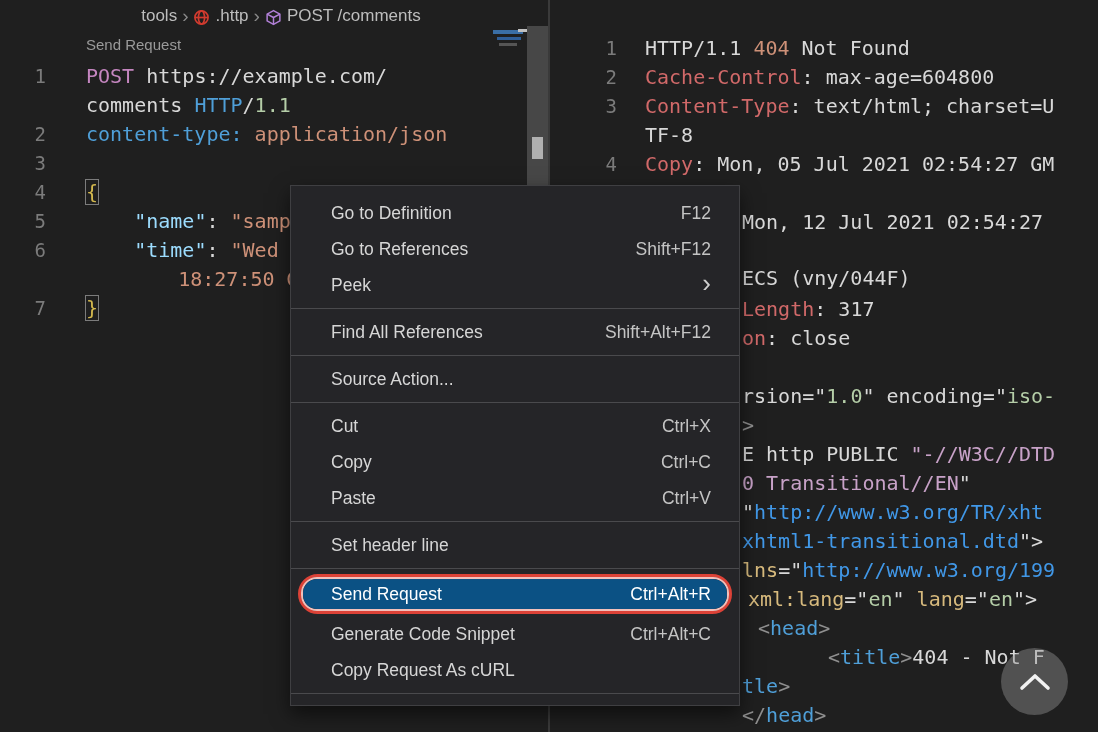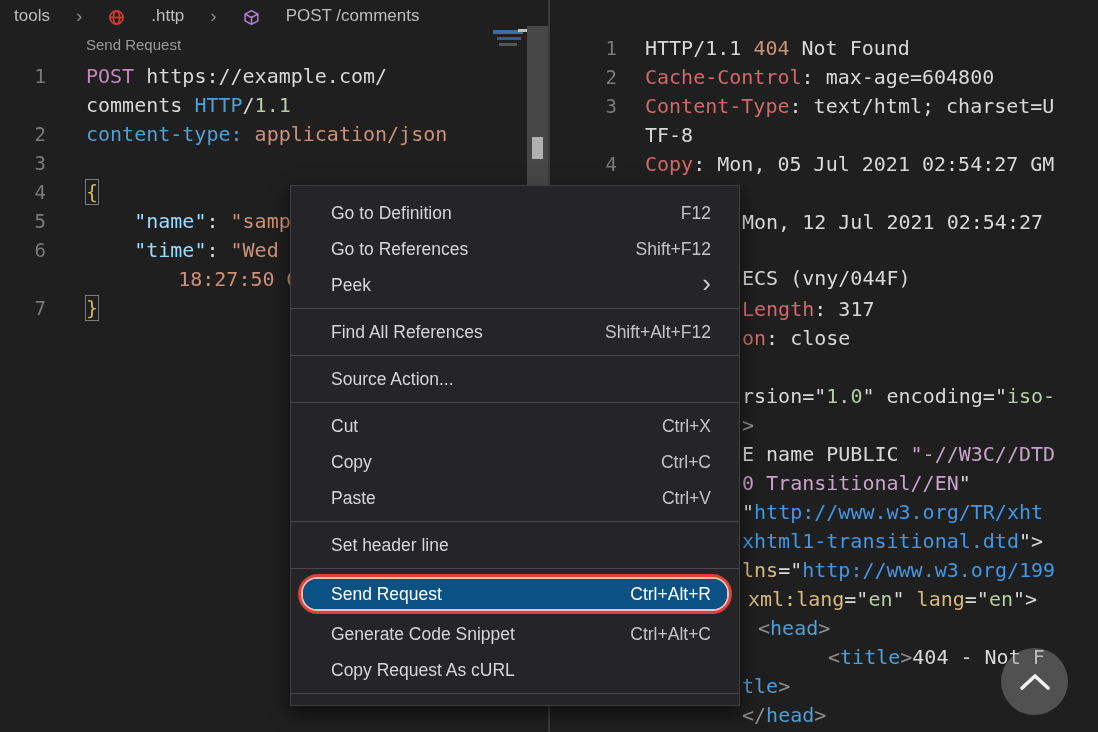--- a/index.html
+++ b/index.html
@@ -1,20 +1,20 @@
 <!DOCTYPE html>
 <html><head>
 <meta charset="utf-8">
 <style>
   html,body{margin:0;padding:0;background:#111;}
   #screen{position:relative;width:1098px;height:732px;background:#1f1f1f;overflow:hidden;
           font-family:"Liberation Sans",sans-serif;}
   
   #breadcrumb{position:absolute;left:0;top:0;width:548px;height:32px;display:flex;align-items:center;
-              gap:26px;padding-left:14px;box-sizing:border-box;color:#bdbdbd;font-size:17px;}
+              gap:5px;padding-left:14px;box-sizing:border-box;color:#bdbdbd;font-size:17px;justify-content:center;}
   .bc-sep{color:#8a8a8a;font-size:19px;line-height:1;transform:translateY(-1px);}
   .bc-item{cursor:default;}
   .bc-icon{display:inline-flex;transform:translateY(1px);}
   
   #left-pane{position:absolute;left:0;top:0;width:548px;height:732px;}
   #pane-divider{position:absolute;left:548px;top:0;width:2px;height:732px;background:#3a3a3a;}
   #right-pane{position:absolute;left:550px;top:0;width:548px;height:732px;}
   
   .crow{position:absolute;left:0;right:0;height:29px;line-height:29px;white-space:pre;
         font-family:"DejaVu Sans Mono",monospace;font-size:20px;}
@@ -110,21 +110,21 @@
         <div class="crow" style="top: 121px;"><span class="ctext" style="left: 95px;"><span style="color: rgb(216, 216, 216);">TF-8</span></span></div>
         <div class="crow" style="top: 150px;"><span class="lnum">4</span><span class="ctext" style="left: 95px;"><span style="color: rgb(209, 105, 105);">Copy</span><span style="color: rgb(216, 216, 216);">: </span><span style="color: rgb(216, 216, 216);">Mon, 05 Jul 2021 02:54:27 GM</span></span></div>
       </div>
     <div id="right-frags">
         <div class="crow" style="top: 208px;"><span class="ctext" style="left: 192px;"><span style="color: rgb(216, 216, 216);">Mon, 12 Jul 2021 02:54:27</span></span></div>
         <div class="crow" style="top: 264px;"><span class="ctext" style="left: 192px;"><span style="color: rgb(216, 216, 216);">ECS (vny/044F)</span></span></div>
         <div class="crow" style="top: 295px;"><span class="ctext" style="left: 192px;"><span style="color: rgb(209, 105, 105);">Length</span><span style="color: rgb(216, 216, 216);">: </span><span style="color: rgb(216, 216, 216);">317</span></span></div>
         <div class="crow" style="top: 324px;"><span class="ctext" style="left: 192px;"><span style="color: rgb(209, 105, 105);">on</span><span style="color: rgb(216, 216, 216);">: </span><span style="color: rgb(216, 216, 216);">close</span></span></div>
         <div class="crow" style="top: 382px;"><span class="ctext" style="left: 192px;"><span style="color: rgb(216, 216, 216);">rsion=</span><span style="color: rgb(216, 216, 216);">"</span><span style="color: rgb(181, 206, 168);">1.0</span><span style="color: rgb(216, 216, 216);">" </span><span style="color: rgb(216, 216, 216);">encoding=</span><span style="color: rgb(216, 216, 216);">"</span><span style="color: rgb(181, 206, 168);">iso-</span></span></div>
         <div class="crow" style="top: 411px;"><span class="ctext" style="left: 192px;"><span style="color: rgb(143, 143, 143);">&gt;</span></span></div>
-        <div class="crow" style="top: 440px;"><span class="ctext" style="left: 192px;"><span style="color: rgb(216, 216, 216);">E name PUBLIC </span><span style="color: rgb(200, 162, 200);">"-//W3C//DTD</span></span></div>
+        <div class="crow" style="top: 440px;"><span class="ctext" style="left: 192px;"><span style="color: rgb(216, 216, 216);">E http PUBLIC </span><span style="color: rgb(200, 162, 200);">"-//W3C//DTD</span></span></div>
         <div class="crow" style="top: 469px;"><span class="ctext" style="left: 192px;"><span style="color: rgb(200, 162, 200);">0 Transitional//EN</span><span style="color: rgb(216, 216, 216);">"</span></span></div>
         <div class="crow" style="top: 498px;"><span class="ctext" style="left: 192px;"><span style="color: rgb(216, 216, 216);">"</span><span style="color: rgb(65, 152, 232);">http://www.w3.org/TR/xht</span></span></div>
         <div class="crow" style="top: 527px;"><span class="ctext" style="left: 192px;"><span style="color: rgb(65, 152, 232);">xhtml1-transitional.dtd</span><span style="color: rgb(216, 216, 216);">"&gt;</span></span></div>
         <div class="crow" style="top: 556px;"><span class="ctext" style="left: 192px;"><span style="color: rgb(215, 186, 125);">lns</span><span style="color: rgb(216, 216, 216);">="</span><span style="color: rgb(65, 152, 232);">http://www.w3.org/199</span></span></div>
         <div class="crow" style="top: 585px;"><span class="ctext" style="left: 198px;"><span style="color: rgb(215, 186, 125);">xml:lang</span><span style="color: rgb(216, 216, 216);">="</span><span style="color: rgb(181, 206, 168);">en</span><span style="color: rgb(216, 216, 216);">" </span><span style="color: rgb(215, 186, 125);">lang</span><span style="color: rgb(216, 216, 216);">="</span><span style="color: rgb(181, 206, 168);">en</span><span style="color: rgb(216, 216, 216);">"&gt;</span></span></div>
         <div class="crow" style="top: 614px;"><span class="ctext" style="left: 208px;"><span style="color: rgb(143, 143, 143);">&lt;</span><span style="color: rgb(79, 159, 216);">head</span><span style="color: rgb(143, 143, 143);">&gt;</span></span></div>
         <div class="crow" style="top: 643px;"><span class="ctext" style="left: 278px;"><span style="color: rgb(143, 143, 143);">&lt;</span><span style="color: rgb(79, 159, 216);">title</span><span style="color: rgb(143, 143, 143);">&gt;</span><span style="color: rgb(216, 216, 216);">404 - Not F</span></span></div>
         <div class="crow" style="top: 672px;"><span class="ctext" style="left: 192px;"><span style="color: rgb(79, 159, 216);">tle</span><span style="color: rgb(143, 143, 143);">&gt;</span></span></div>
         <div class="crow" style="top: 701px;"><span class="ctext" style="left: 192px;"><span style="color: rgb(143, 143, 143);">&lt;/</span><span style="color: rgb(79, 159, 216);">head</span><span style="color: rgb(143, 143, 143);">&gt;</span></span></div>
       </div>

